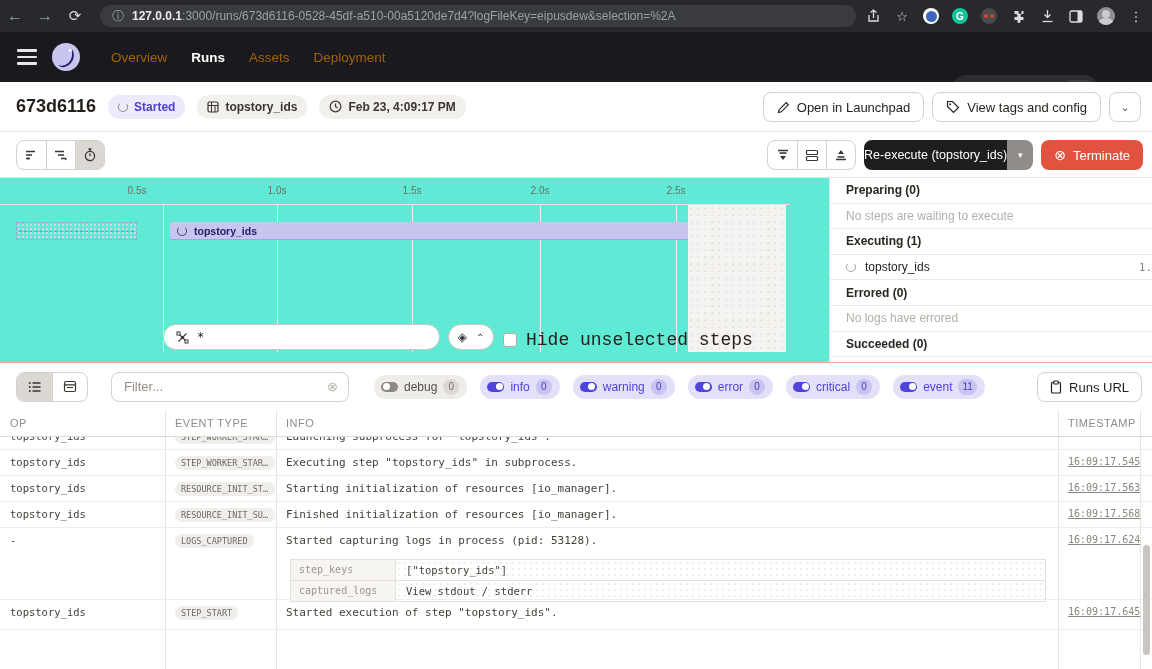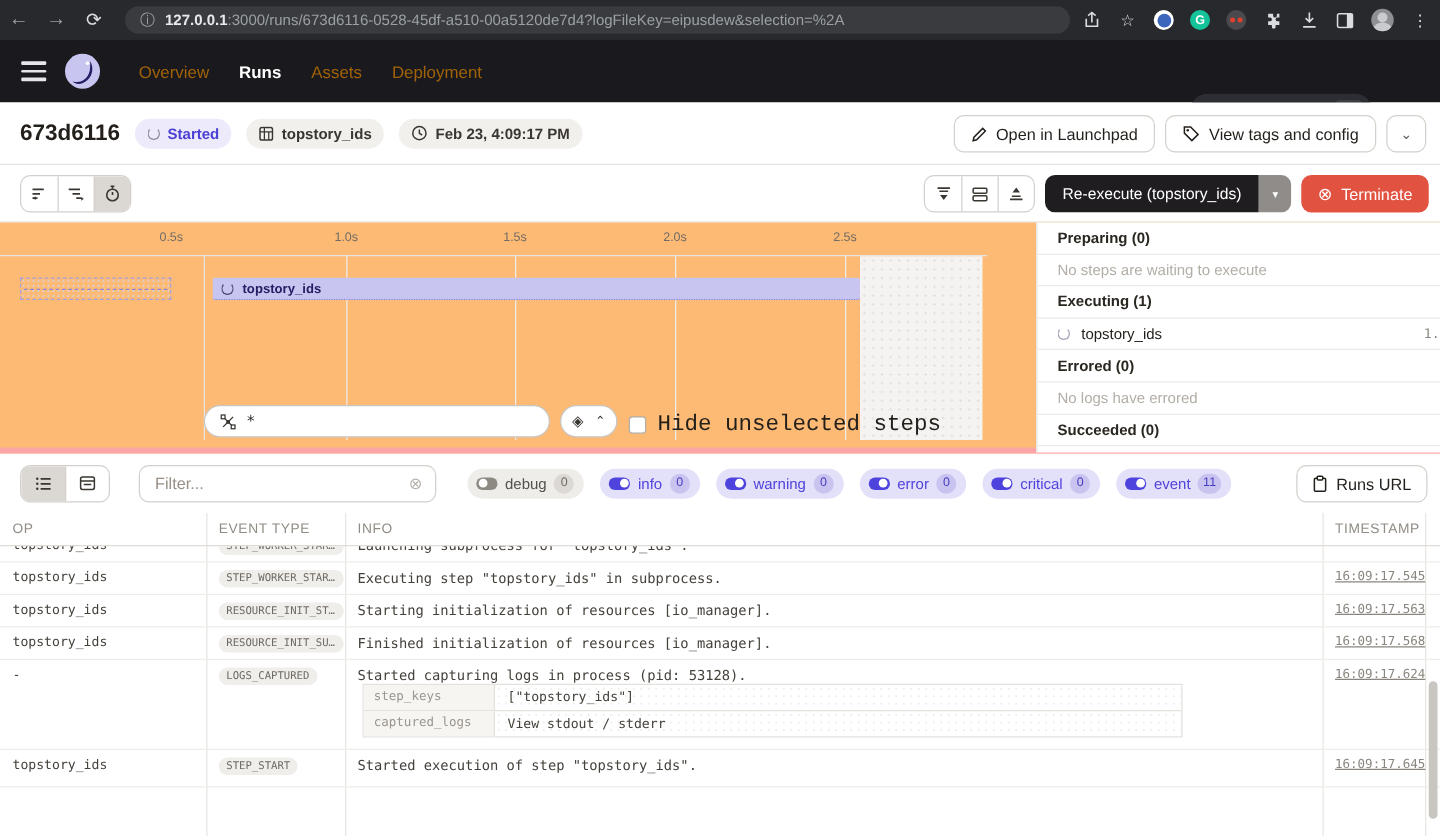--- a/index.html
+++ b/index.html
@@ -66,27 +66,27 @@
   .seg .cell:first-child { border-left:none; }
   .seg .cell.sel { background:#DBD7D2; }
   .slider-track { position:absolute; left:118px; top:154px; width:160px; height:4px; border-radius:2px; background:#DFDBD6; }
   .slider-knob { position:absolute; left:112px; top:148px; width:15px; height:15px; border-radius:50%;
                  background:#fff; border:1px solid #B5B1AB; box-shadow:0 1px 2px rgba(0,0,0,.15); }
   .cbox { width:14px; height:14px; border:1px solid #B2AEA8; border-radius:3px; background:#fff; flex:none; }
   .cblabel { font-size:18px; color:#231F1B;font-family:Liberation Mono, monospace; }
   .chk-hide-notstarted { position:absolute; left:302px; top:148px; display:flex; gap:9px; align-items:center; }
   .tb-right { position:absolute; right:9px; top:8px; display:flex; align-items:center; gap:8px; }
   .reexec { height:30px; display:flex; border-radius:8px; overflow:hidden; }
-  .reexec .main { background:#1F1D20; color:#fff; font-size:12.5px; display:flex; align-items:center; padding:0 14px; }
+  .reexec .main { background:#1F1D20; color:#fff; font-size:12.5px; display:flex; align-items:center; padding:0 0; }
   .reexec .drop { background:#8F8C89; color:#fff; width:26px; display:flex; align-items:center; justify-content:center; font-size:9px; }
   .terminate { height:30px; border-radius:8px; background:#E15241; color:#fff; font-size:13px;
                display:flex; align-items:center; gap:7px; padding:0 13px; }
 
   
-  .mainsplit { position:absolute; left:0; top:178px; width:1152px; height:185px; border-bottom:5px solid #fca5a5; background:#fdba74; }
+  .mainsplit { position:absolute; left:0; top:178px; width:1152px; height:185px; border-bottom:2px solid #fca5a5; background:#5eead4; }
   .gantt { position:absolute; left:0; top:0; width:790px; height:185px; overflow:hidden; }
   .timeline { position:absolute; left:0; top:0; width:790px; height:27px; border-bottom:1px solid #E7E4E1; }
   .tick { position:absolute; top:7px; transform:translateX(-50%); font-size:10px; color:#716C65; }
   .gridline { position:absolute; top:27px; width:1px; height:147px; background:#EFEDEA; }
   .gridline.bound { background:#E7E4E1; }
   .future { position:absolute; left:688px; top:27px; width:98px; height:147px; background:#F5F3F1;
             background-image:radial-gradient(#E3E0DC 1px, transparent 1px); background-size:7px 7px; }
   .minimap { position:absolute; left:16px; top:44px; width:121px; height:18px; border:1px dashed #A6A0DC;
              background-image:radial-gradient(#D6D3E4 .8px, transparent .8px); background-size:4px 4px; }
   .minimap .midline { position:absolute; left:2px; right:2px; top:8px; border-top:1px dashed #8F88D8; }
@@ -155,21 +155,21 @@
   .lrow { display:grid; grid-template-columns:165px 111px 782px 94px; border-bottom:1px solid #EFEDE9; }
   .lrow > div { padding:6px 0 0 10px; }
   .cell-op { font-size:10.5px; color:#45413B; font-family:"DejaVu Sans Mono","Liberation Mono",monospace; }
   .chip { display:inline-block; max-width:100px; overflow:hidden; text-overflow:ellipsis; white-space:nowrap;
           background:#F0EEEB; border-radius:8px; padding:2px 6px; font-size:8.5px; color:#6E6A63;
           font-family:"DejaVu Sans Mono","Liberation Mono",monospace; }
   .cell-info { font-size:11px; color:#45413B; font-family:"DejaVu Sans Mono","Liberation Mono",monospace; }
   .cell-ts { font-size:10px; color:#8A857E; font-family:"DejaVu Sans Mono","Liberation Mono",monospace;text-decoration:underline; }
   .rowclip { height:13px; overflow:hidden; }
   .rowclip .lrow { margin-top:-13px; border-bottom:none; }
-  .metatable { margin:0 0 10px 4px; width:656px; border:1px solid #E5E2DE; }
+  .metatable { margin:12px 0 10px 4px; width:756px; border:1px solid #E5E2DE; }
   .metarow { display:flex; border-top:1px solid #E5E2DE; }
   .metarow:first-child { border-top:none; }
   .metalabel { width:105px; flex:none; background:#F7F5F2; color:#9A958E; font-size:10px; padding:4px 8px;
                border-right:1px solid #E5E2DE; font-family:"DejaVu Sans Mono","Liberation Mono",monospace; }
   .metaval { flex:1; font-size:10.5px; color:#45413B; padding:4px 10px;
              background-image:radial-gradient(#F0EEEB 1px, transparent 1px); background-size:6px 6px;
              font-family:"DejaVu Sans Mono","Liberation Mono",monospace; }
   .scrollthumb { position:absolute; left:1143px; top:545px; width:7px; height:110px; border-radius:4px; background:#C9C6C1; }
 
   svg.ic { display:block; }

